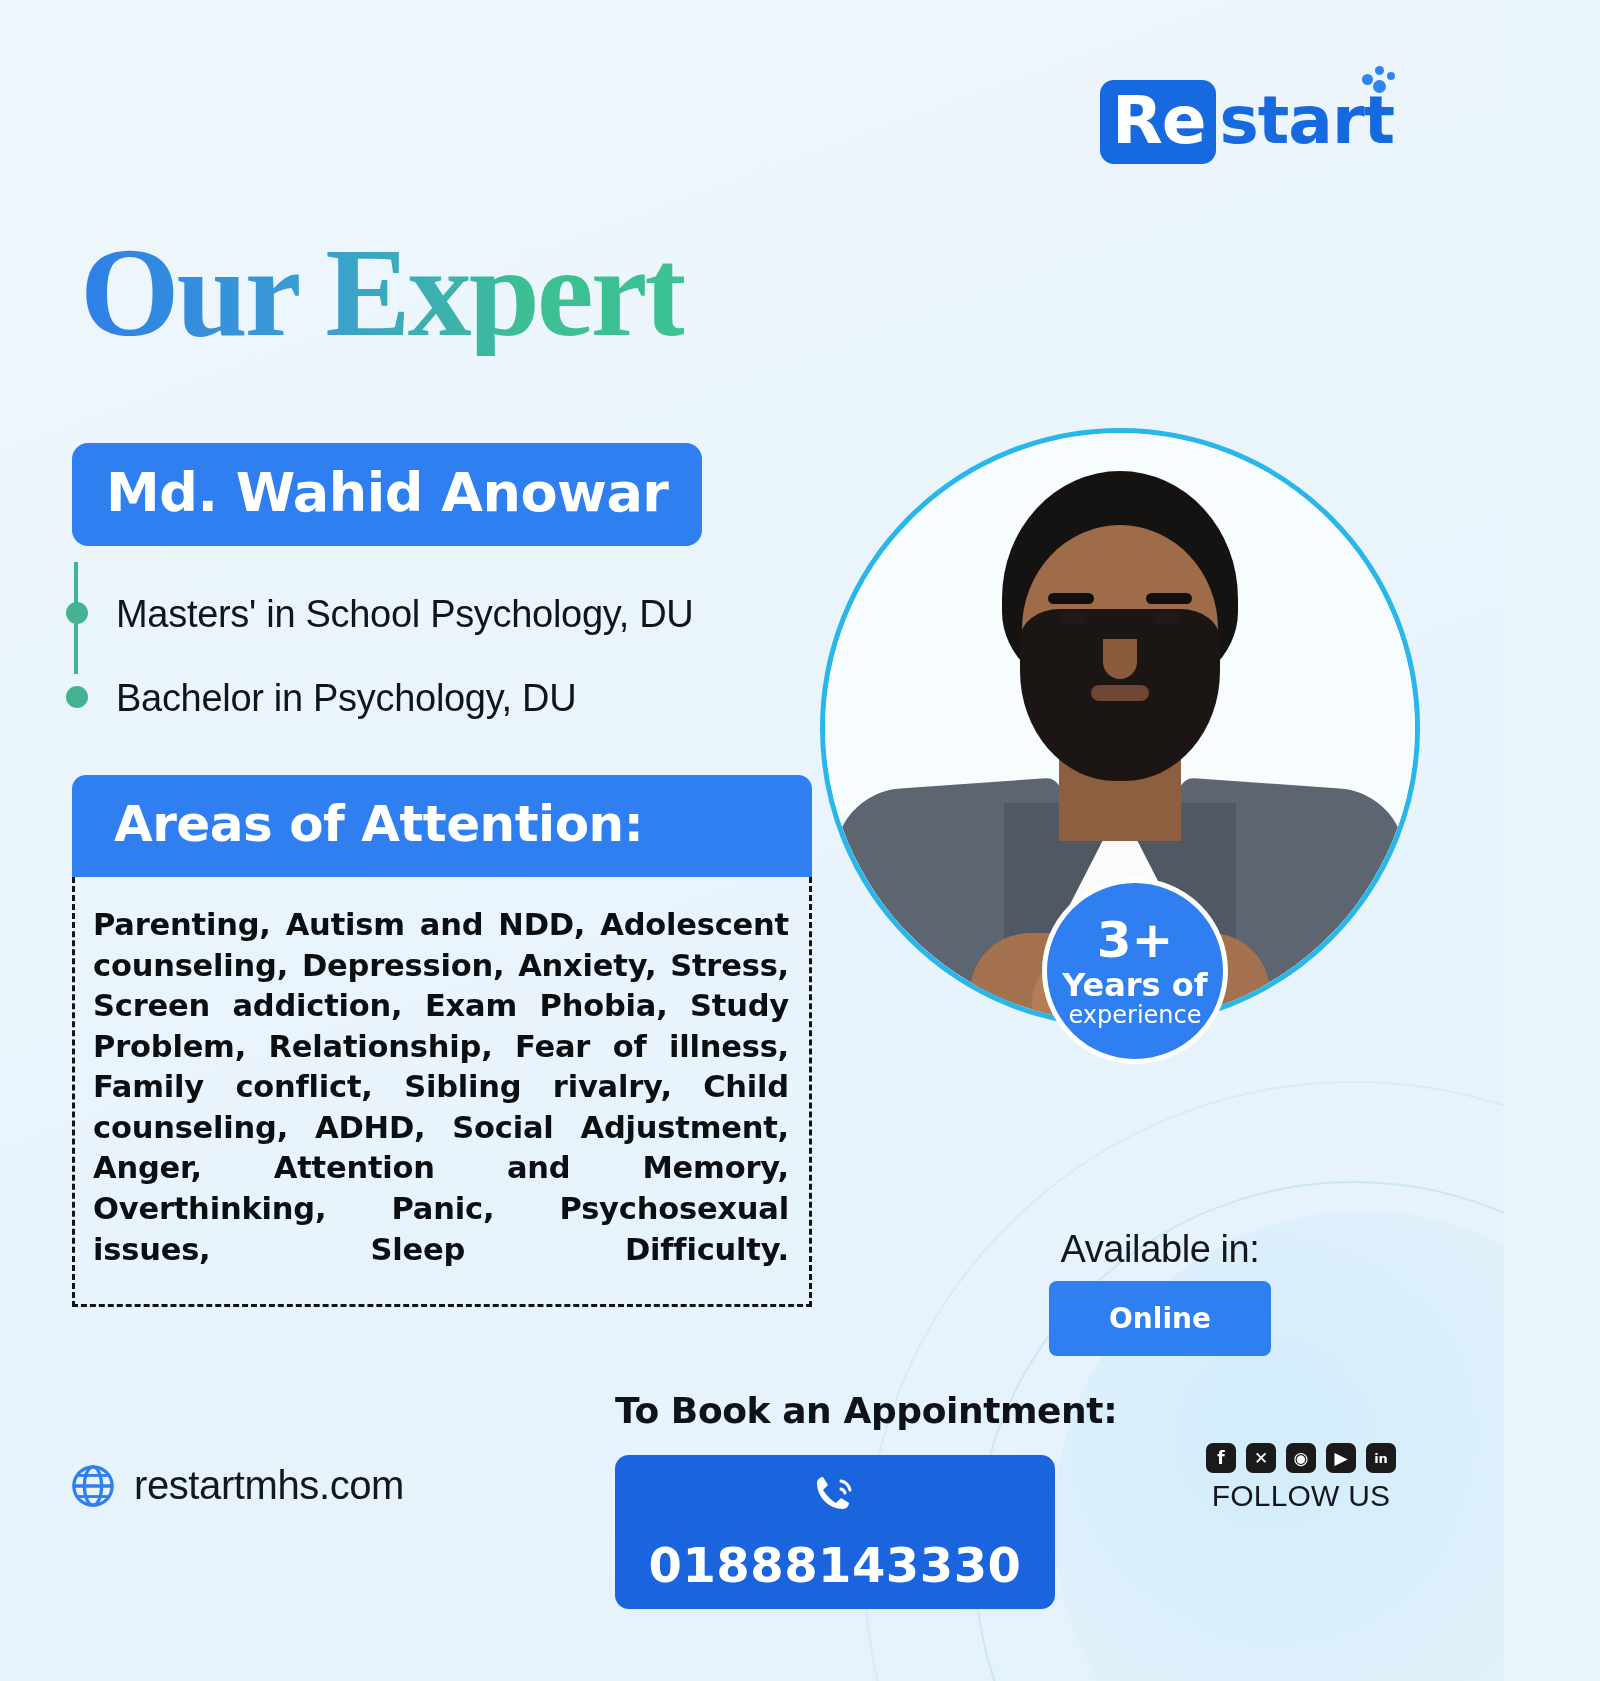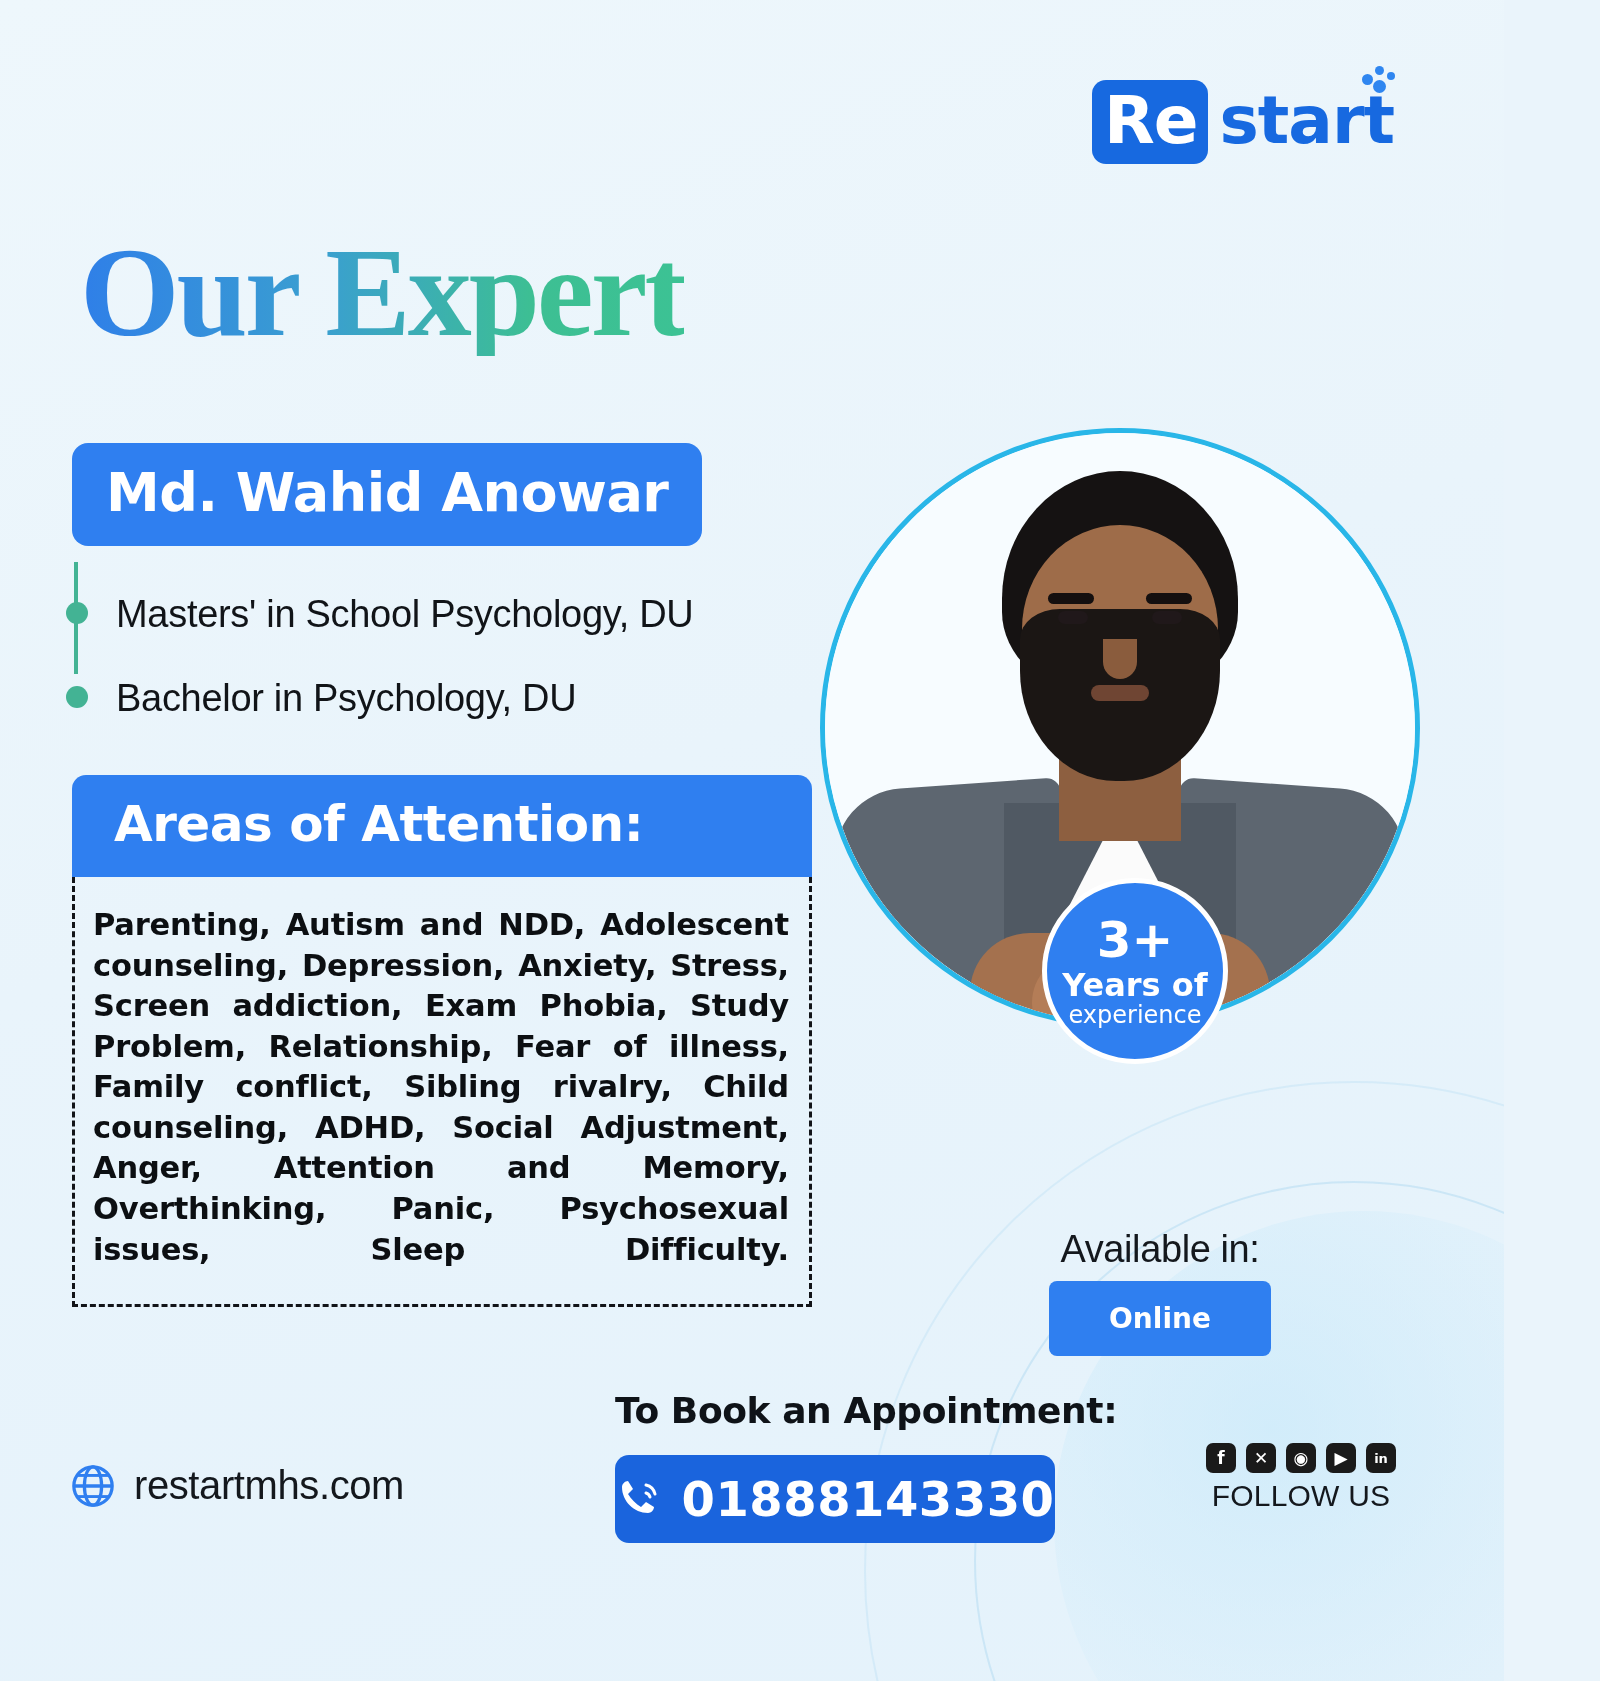--- a/index.html
+++ b/index.html
@@ -40,21 +40,21 @@
   .logo-re {
     background: #1769e0; color: #ffffff;
     font-size: 66px; line-height: 1;
     padding: 8px 10px 10px 12px;
     border-radius: 14px;
     font-family: "DejaVu Sans", sans-serif;
     font-weight: 700;
   }
   .logo-start {
     color: #1769e0; font-size: 66px; line-height: 1;
-    padding: 8px 0 10px 12px;
+    padding: 8px 0 10px 4px;
     font-family: "DejaVu Sans", sans-serif;
     font-weight: 700;
     position: relative;
   }
   .logo-dots { position: absolute; top: -14px; right: -6px; width: 40px; height: 30px; }
   .logo-dots i {
     position: absolute; display: block;
     background: #2f86f0; border-radius: 50%;
   }
   .d1 { width: 11px; height: 11px; left: 2px;  top: 8px; }
@@ -252,20 +252,21 @@
     font-family: "DejaVu Sans", sans-serif; letter-spacing: -0.4px;
     margin-bottom: 24px; white-space: nowrap;
   }
   .phone-pill {
     display: flex; align-items: center; justify-content: center; gap: 18px;
     background: #1a64dd; color: #fff;
     border-radius: 14px; padding: 16px 34px;
     font-size: 48px; font-weight: 700;
     font-family: "DejaVu Sans", sans-serif;
     letter-spacing: 0.5px;
+    flex-direction: column;
   }
   .phone-icon { width: 48px; height: 48px; flex: 0 0 auto; }
 
   .follow {
     position: absolute; right: 108px; top: 1443px; text-align: center;
   }
   .social-row { display: flex; gap: 10px; justify-content: center; margin-bottom: 6px; }
   .social {
     width: 30px; height: 30px; border-radius: 7px;
     display: flex; align-items: center; justify-content: center;

